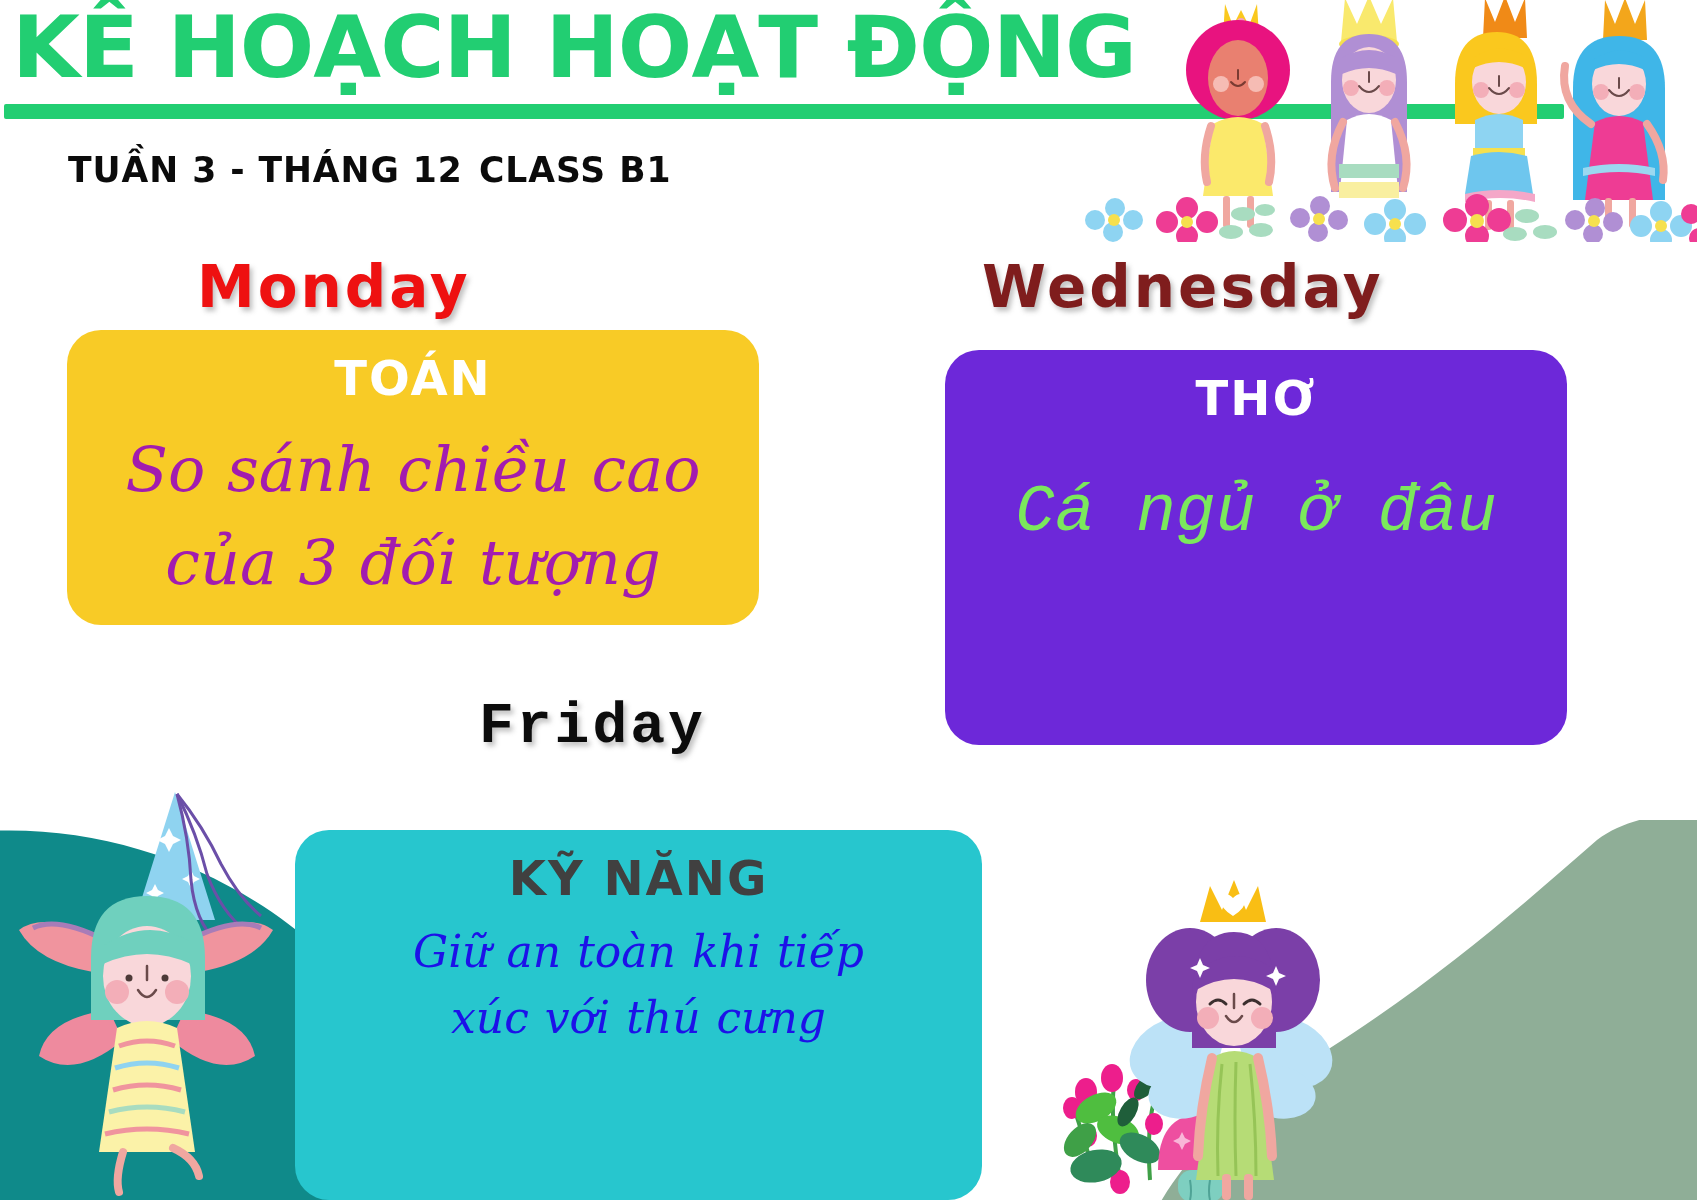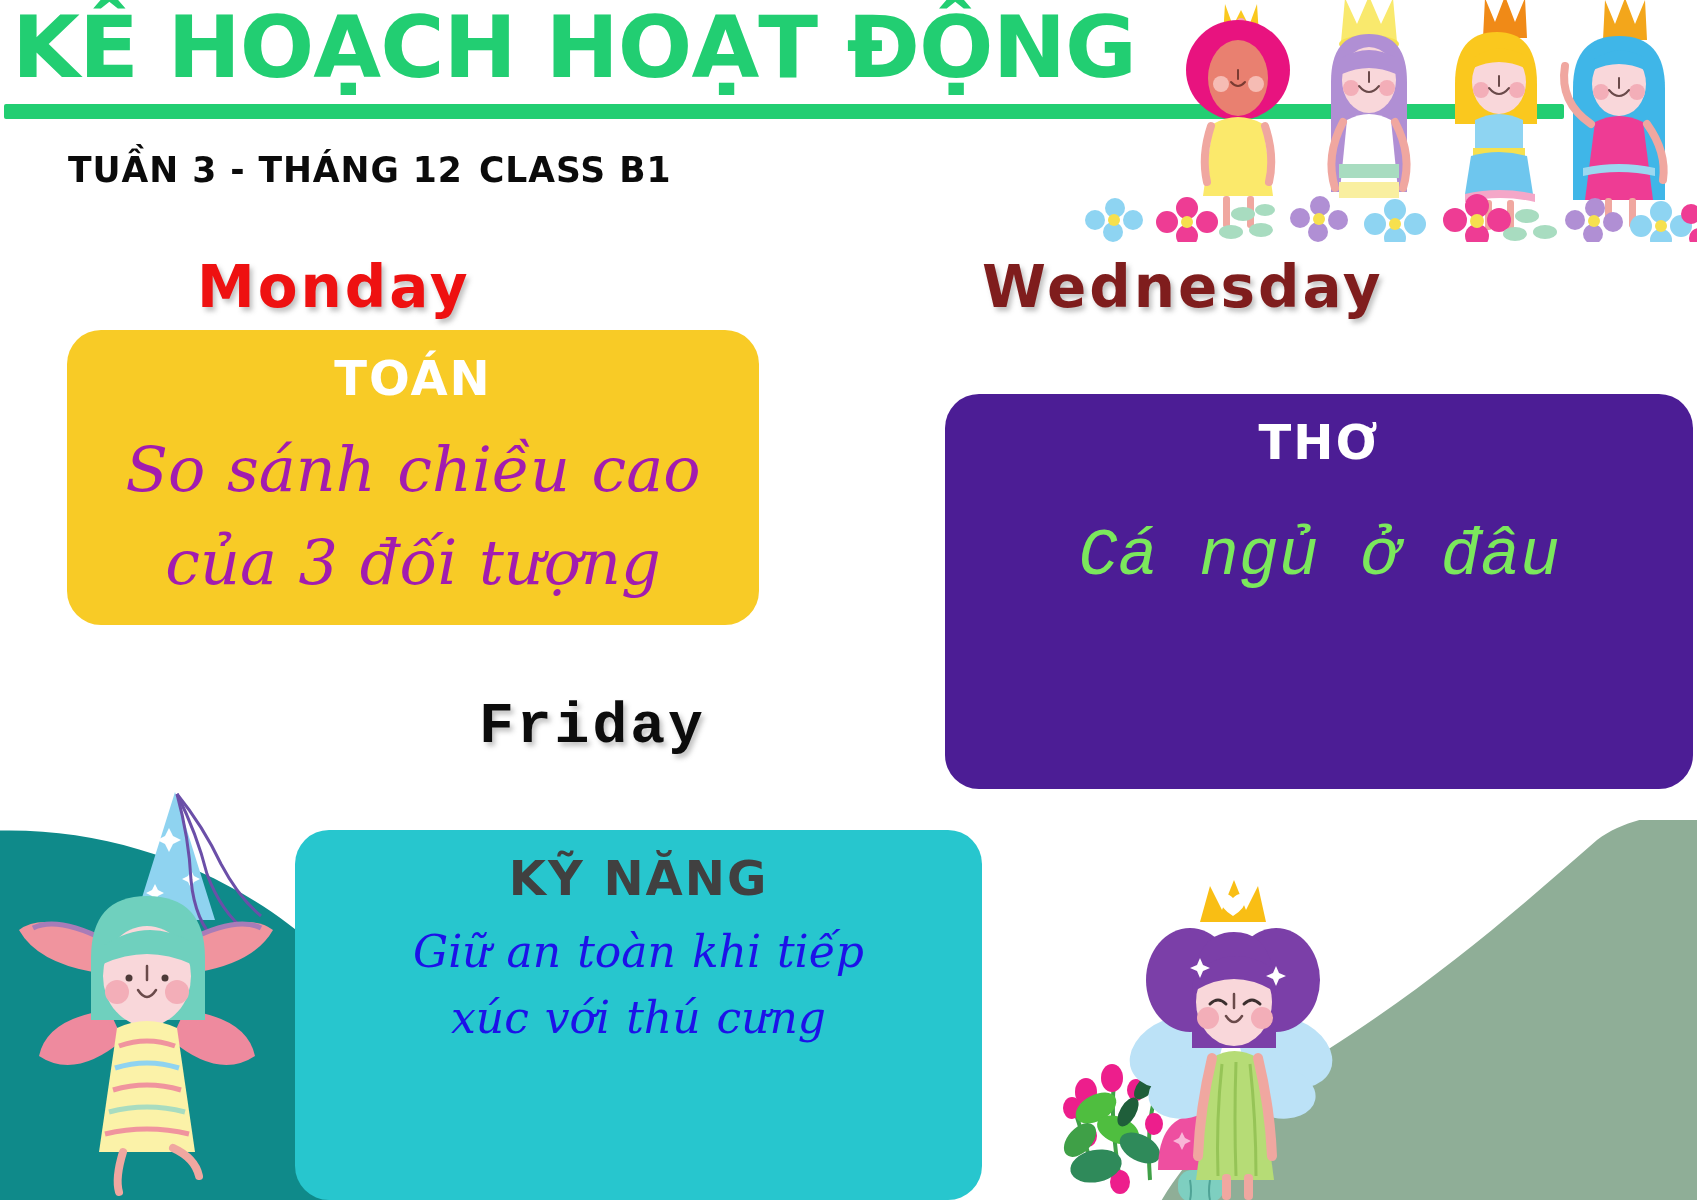--- a/index.html
+++ b/index.html
@@ -67,21 +67,21 @@
   
   .card{
     position:absolute;
     border-radius:34px;
     box-sizing:border-box;
     padding-top:22px;
     text-align:center;
     overflow:hidden;
   }
   #card-monday{left:38px;top:330px;width:692px;height:295px;background:#F8CB26;margin-left:29px;}
-  #card-wednesday{left:945px;top:350px;width:748px;height:395px;background:#4c1d95;margin-top:44px;}
+  #card-wednesday{left:945px;top:350px;width:622px;height:395px;background:#6d28d9;}
   #card-friday{left:295px;top:830px;width:687px;height:370px;background:#27C6CE;}
 
   .card-subject{
     font-family:"DejaVu Sans",sans-serif;
     font-weight:bold;
     font-size:48px;
     letter-spacing:2px;
     line-height:1.1;
   }
   #card-monday .card-subject{color:#ffffff;}

